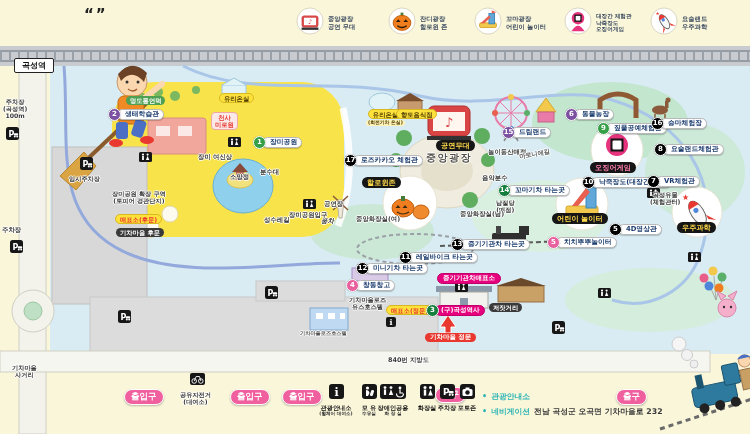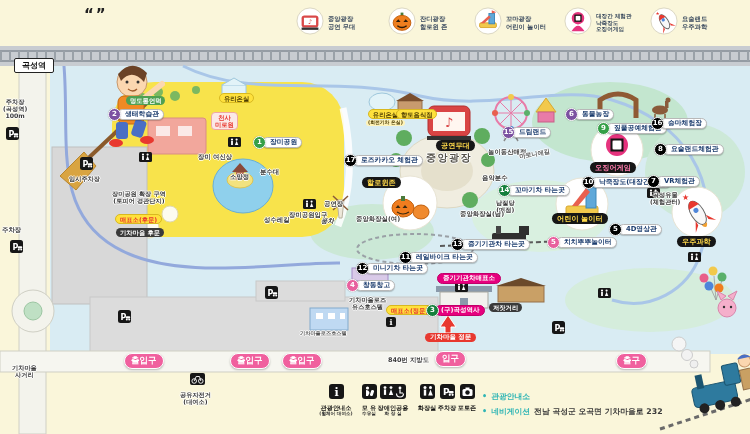--- a/index.html
+++ b/index.html
@@ -21,21 +21,21 @@
   .b-green{background:#35A048;} .b-purple{background:#7C51A1;} .b-blue{background:#000000;} .b-red{background:#15803d;text-align:center;} .b-pink{background:#E8609E;}
   .s-pill .ptxt{background:#fff;border:0.5px solid #b8b8b8;border-radius:7px;padding:1px 4px 1px 7px;font-size:6.8px;font-weight:bold;color:#1b3c6e;box-shadow:0 1px 1px rgba(0,0,0,.2);white-space:nowrap;}
   .s-black .ptxt,.s-blackpink .ptxt{background:#161616;border-radius:7px;padding:1.5px 5px;font-size:7.2px;font-weight:bold;color:#FFD94A;white-space:nowrap;}
   .s-blackpink .ptxt{color:#FF7BAC;}
   .s-darkpill .ptxt{background:#3a3a3a;border-radius:6px;padding:1px 4px;font-size:6.3px;font-weight:bold;color:#fff;white-space:nowrap;}
   .s-magenta .ptxt{background:#E6007E;border:0.5px solid #C00068;border-radius:7px;padding:1px 5px;font-size:6.5px;font-weight:bold;color:#fff;white-space:nowrap;}
   .s-yellow .ptxt,.s-yellowred .ptxt{background:#FFE13C;border:0.5px solid #D8B820;border-radius:6px;padding:0.5px 4px;font-size:6.3px;font-weight:bold;color:#4a3a00;white-space:nowrap;}
   .s-yellowred .ptxt{color:#E8382F;}
   .s-greenpill .ptxt{background:#4FA052;border-radius:6px;padding:1px 4px;font-size:6.3px;font-weight:bold;color:#fff;white-space:nowrap;}
   .s-redpill .ptxt{background:#E8382F;border-radius:6px;padding:1px 5px;font-size:6.5px;font-weight:bold;color:#fff;white-space:nowrap;}
-  .s-gate .ptxt{background:#F0609E;border:1px solid #fff;border-radius:8px;padding:2px 6px;font-size:8.5px;font-weight:bold;color:#fff;box-shadow:0 1px 2px rgba(0,0,0,.25);white-space:nowrap;}
+  .s-gate .ptxt{background:#F0609E;border:1px solid #fff;border-radius:8px;padding:2px 6px;font-size:8.5px;font-weight:bold;color:#fff;box-shadow:0 1px 2px rgba(0,0,0,.25);white-space:nowrap;margin-top:36px;}
   .s-pinkbox .ptxt{background:#FBE9E7;border:0.5px solid #F0A8A0;border-radius:4px;padding:1px 3px;font-size:6.3px;font-weight:bold;color:#E8382F;text-align:center;}
   .s-plain,.s-plain2,.s-tiny,.s-plainbig,.s-plainrot{font-weight:bold;color:#3a3a3a;text-shadow:-1px 0 #fff,1px 0 #fff,0 -1px #fff,0 1px #fff;}
   .s-plain .ptxt{font-size:6.4px;}
   .s-plain2 .ptxt{font-size:6.2px;text-align:center;}
   .s-tiny .ptxt{font-size:5.2px;color:#555;}
   .s-plainbig .ptxt{font-size:10px;letter-spacing:1.5px;color:#55524a;}
   .s-plainrot .ptxt{font-size:6.2px;color:#5a5a5a;transform:rotate(-10deg);display:inline-block;}
   .poi .psub{font-size:4.8px;font-weight:bold;color:#4a3a00;background:#FFF3B8;border-radius:4px;padding:0 2px;margin-top:1px;white-space:nowrap;}
   .hassub{flex-direction:column;align-items:center;}
   
@@ -377,21 +377,21 @@
       <div class="poi s-plain2" style="left: 496px; top: 199px;"><span class="ptxt">남절당
 (매점)</span></div>
       <div class="poi s-plain" style="left: 356px; top: 216px;"><span class="ptxt">중앙화장실(여)</span></div>
       <div class="poi s-plain" style="left: 460px; top: 211px;"><span class="ptxt">중앙화장실(남)</span></div>
       <div class="poi s-plain" style="left: 321px; top: 218px; font-style: italic;"><span class="ptxt">풍차</span></div>
       <div class="poi s-plain" style="left: 264px; top: 217px;"><span class="ptxt">성수레길</span></div>
       <div class="poi s-plain" style="left: 289px; top: 212px;"><span class="ptxt">장미공원입구</span></div>
       <div class="poi s-black" style="left: 552px; top: 213px;"><span class="ptxt">어린이 놀이터</span></div>
       <div class="poi s-pill" style="left: 547px; top: 236px;"><span class="nbadge b-pink">5</span><span class="ptxt">치치뿌뿌놀이터</span></div>
       <div class="poi s-pill" style="left: 609px; top: 223px;"><span class="nbadge b-blue">5</span><span class="ptxt">4D영상관</span></div>
-      <div class="poi s-black" style="left: 677px; top: 236px; justify-content: flex-end;"><span class="ptxt">우주과학</span></div>
+      <div class="poi s-black" style="left: 677px; top: 222px; justify-content: flex-end;"><span class="ptxt">우주과학</span></div>
       <div class="poi s-pill" style="left: 451px; top: 238px;"><span class="nbadge b-blue">13</span><span class="ptxt">증기기관차 타는곳</span></div>
       <div class="poi s-pill" style="left: 399px; top: 251px;"><span class="nbadge b-blue">11</span><span class="ptxt">레일바이크 타는곳</span></div>
       <div class="poi s-pill" style="left: 356px; top: 262px;"><span class="nbadge b-blue">12</span><span class="ptxt">미니기차 타는곳</span></div>
       <div class="poi s-magenta" style="left: 437px; top: 273px;"><span class="ptxt">증기기관차매표소</span></div>
       <div class="poi s-pill" style="left: 346px; top: 279px;"><span class="nbadge b-pink">4</span><span class="ptxt">창동창고</span></div>
       <div class="poi s-plain2" style="left: 349px; top: 296px;"><span class="ptxt">기차마을로즈
 유스호스텔</span></div>
       <div class="poi s-tiny" style="left: 300px; top: 331px;"><span class="ptxt">기차마을로즈호스텔</span></div>
       <div class="poi s-yellowred" style="left: 386px; top: 305px;"><span class="ptxt">매표소(정문)</span></div>
       <div class="poi s-magenta" style="left: 426px; top: 304px;"><span class="nbadge b-red">3</span><span class="ptxt">(구)곡성역사</span></div>

